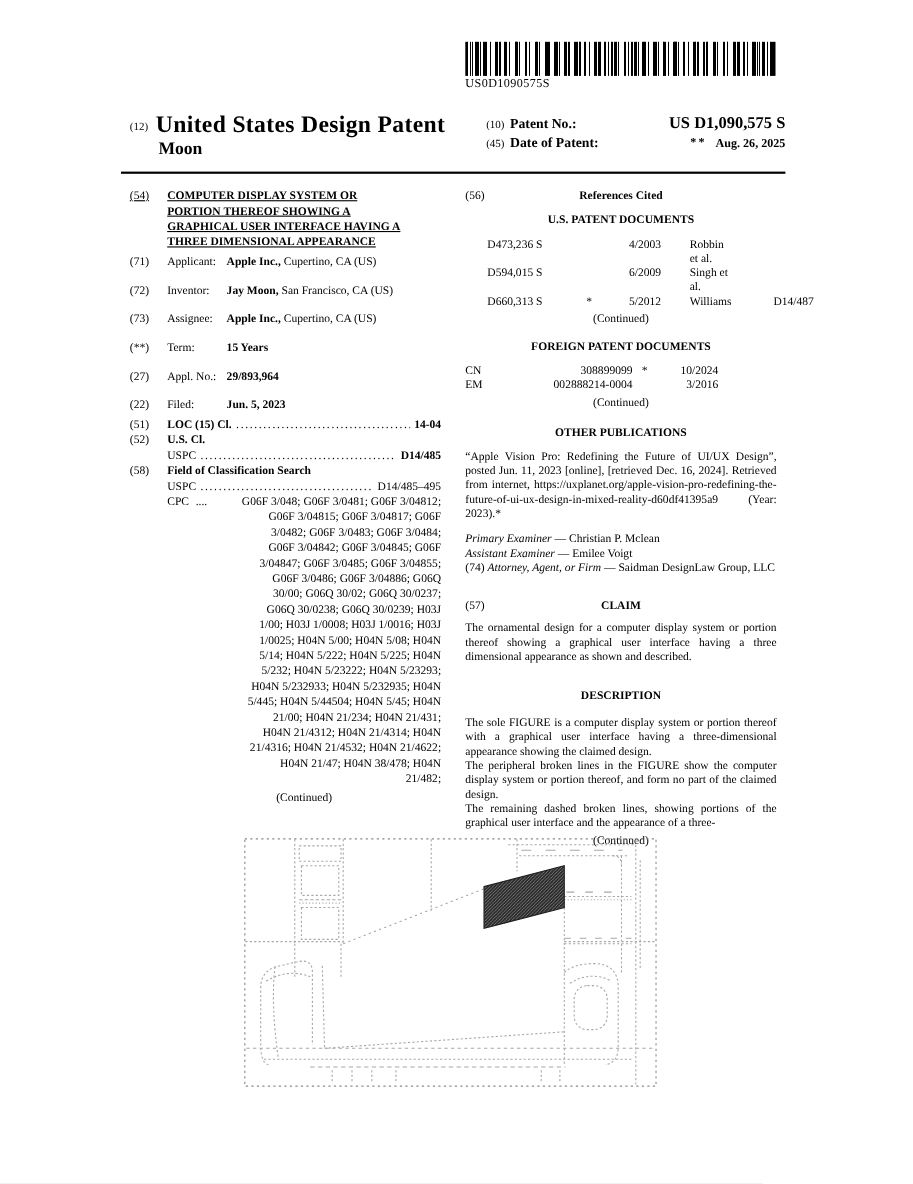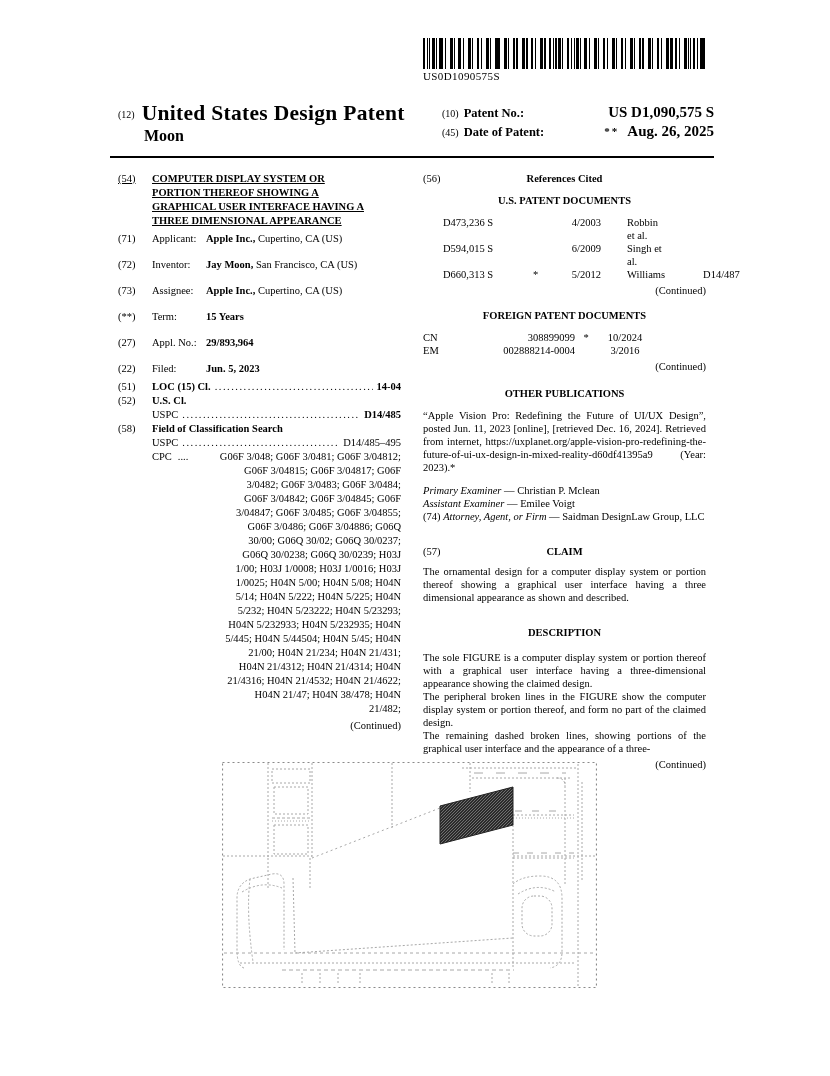--- a/index.html
+++ b/index.html
@@ -19,21 +19,21 @@
   .title-line{display:flex;align-items:baseline;}
   .kind-num{font-size:10px;margin-right:7px;position:relative;top:-2px;}
   .doc-title{font-size:21.5px;font-weight:bold;letter-spacing:0.3px;white-space:nowrap;}
   .inventor-name{font-size:16px;font-weight:bold;margin-left:26px;margin-top:1px;}
   .header-right{width:272px;font-size:10px;padding-top:3px;}
   .hr-row{display:flex;align-items:baseline;margin-bottom:2px;}
   .hr-num{flex:none;}
   .hr-label{font-size:12.5px;font-weight:bold;margin-left:5px;white-space:nowrap;}
   .hr-value{font-size:15px;font-weight:bold;margin-left:auto;white-space:nowrap;}
   .hr-stars{margin-left:auto;font-size:11px;font-weight:bold;letter-spacing:2px;position:relative;top:-1px;}
-  .hr-value2{font-size:15px;font-weight:bold;margin-left:8px;white-space:nowrap;}
+  .hr-value2{font-size:11px;font-weight:bold;margin-left:8px;white-space:nowrap;}
 
   .rule{position:absolute;left:110px;top:156px;width:604px;border-top:2.5px solid #000;}
 
   
   .columns{position:absolute;left:118px;top:172px;width:588px;display:flex;gap:22px;
            font-size:10.5px;line-height:13px;}
   .col{width:283px;}
 
   
   .field{display:flex;margin-bottom:13px;}
@@ -44,40 +44,40 @@
   .title-field{margin-bottom:4px;line-height:14px;text-decoration:underline;}
   .f54-lines{flex:1;font-weight:bold;}
   .tight{margin-bottom:1px;}
   .indent1{padding-left:34px;display:flex;margin-bottom:1px;}
   .leader{flex:1;min-width:0;overflow:hidden;white-space:nowrap;letter-spacing:1.5px;margin:0 4px;}
   .cpc-block{padding-left:34px;line-height:14px;}
   .cpc-first{display:flex;}
   .cpc-dots{margin:0 5px 0 6px;}
   .cpc-rest{flex:1;text-align:right;white-space:nowrap;}
   .cpc-line{text-align:right;}
-  .continued{text-align:right;margin-top:3px;}
+  .continued{text-align:center;margin-top:3px;}
 
   
   .sec-head{display:flex;margin-bottom:9px;}
   .sec-title{flex:1;text-align:center;font-weight:bold;}
   .spacer34{flex:none;width:34px;}
   .center-head{text-align:center;font-weight:bold;margin-bottom:9px;}
   .us-table{padding-left:20px;}
   .us-row{display:flex;gap:16px;}
   .doc{flex:none;width:74px;}
   .star{flex:none;width:12px;}
   .date{flex:none;width:40px;text-align:right;margin-right:10px;}
   .leader2{flex:1;min-width:0;overflow:hidden;white-space:nowrap;letter-spacing:1.5px;margin:0 3px;}
   .mb12{margin-bottom:12px;}
   .mb14{margin-bottom:14px;}
   .for-row{display:flex;}
   .country{flex:none;width:40px;}
   .fno{flex:none;width:112px;text-align:right;}
   .fstar{flex:none;width:22px;text-align:center;}
-  .fdate{flex:none;width:56px;text-align:center;}
+  .fdate{flex:none;width:56px;text-align:right;}
   .para{text-align:justify;margin:0 0 10px 0;}
   .para0{text-align:justify;margin:0;}
   .exam-block{margin-bottom:22px;}
   .claim-para{text-align:justify;margin:0 0 22px 0;}
   .desc-head{text-align:center;font-weight:bold;margin-bottom:12px;}
 
   
   .figure-wrap{position:absolute;left:222px;top:762px;width:375px;height:226px;}
   figure{margin:0;}
 </style>

